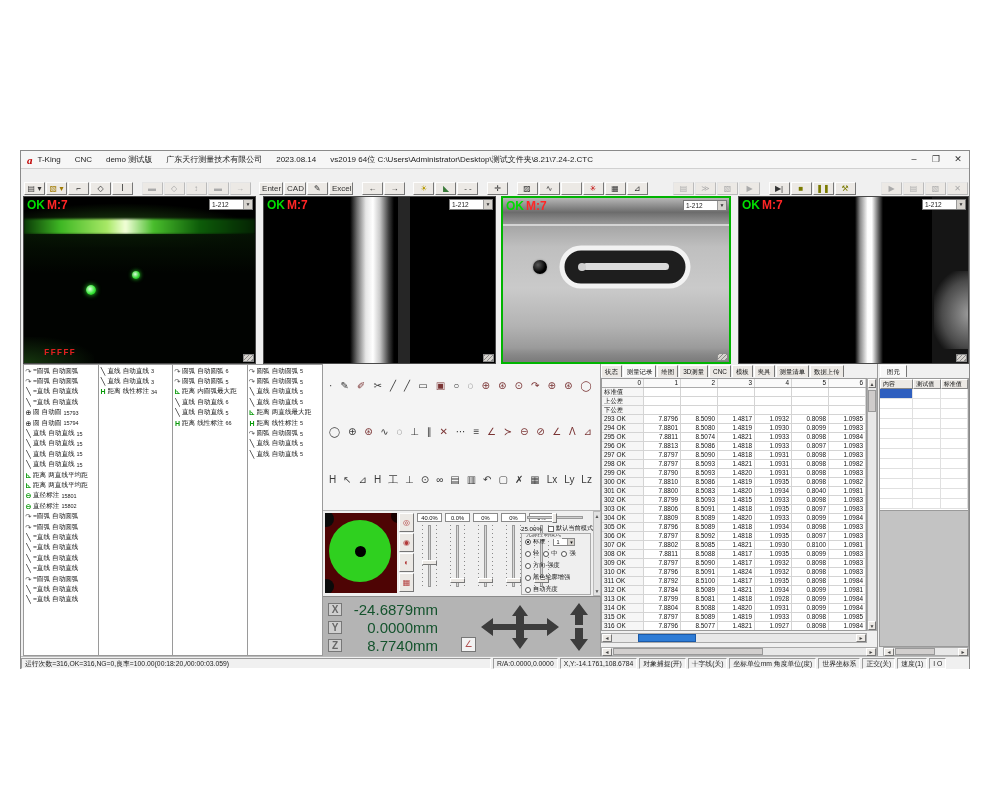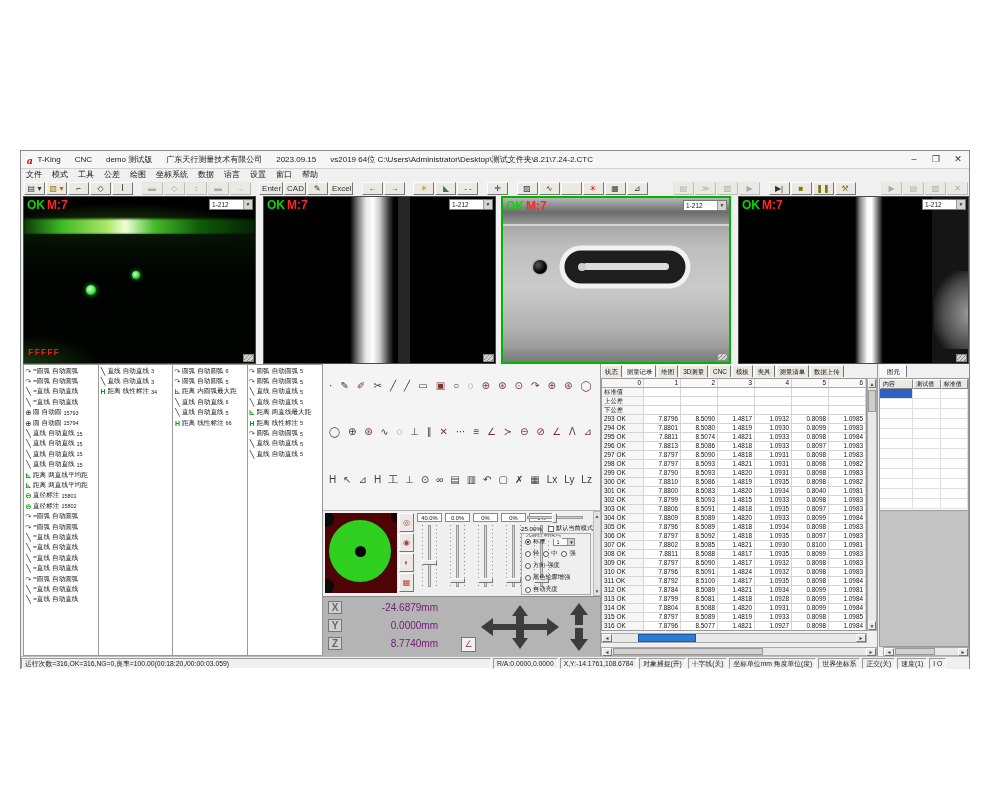--- a/index.html
+++ b/index.html
@@ -41,21 +41,21 @@
     border:1px solid #8a8a8a;background-image:repeating-linear-gradient(135deg,#8a8a8a 0 1px,transparent 1px 3px);}
   .art{position:absolute;}
   
   .c1-glow{left:0;top:6px;width:100%;height:44px;background:radial-gradient(ellipse at 42% 60%,rgba(70,160,40,.45),rgba(0,30,0,0) 70%);}
   .c1-band{left:0;top:22px;width:100%;height:15px;filter:blur(1.3px);
     background:linear-gradient(90deg,#0a3a06,#3fb824 16%,#a8e866 36%,#f2ffd8 44%,#49bd2c 56%,#0d5c09 76%,#042203);}
   .c1-dark{left:0;top:37px;width:100%;height:131px;background:linear-gradient(180deg,rgba(6,20,4,.9),#010301 30%);}
   .c1-dot1{left:62px;top:88px;width:10px;height:10px;border-radius:50%;background:radial-gradient(circle at 40% 40%,#e2ffe2,#38e838 55%,#0a7e0a);box-shadow:0 0 5px #2ae02a;}
   .c1-dot2{left:108px;top:74px;width:8px;height:8px;border-radius:50%;background:radial-gradient(circle at 40% 40%,#defade,#34d634 55%,#0a700a);box-shadow:0 0 4px #29d229;}
   .c1-corner{left:0;bottom:0;width:70px;height:26px;background:radial-gradient(ellipse at 0% 100%,rgba(60,150,40,.35),transparent 75%);}
-  .c1-fff{position:absolute;left:4px;bottom:5px;color:#dd2020;font:bold 9px "Liberation Mono","DejaVu Sans Mono",monospace;letter-spacing:1px;z-index:4;}
+  .c1-fff{position:absolute;left:20px;bottom:5px;color:#dd2020;font:bold 9px "Liberation Mono","DejaVu Sans Mono",monospace;letter-spacing:1px;z-index:4;}
   
   .c2-stripe{left:86px;top:0;width:44px;height:100%;
     background:linear-gradient(90deg,rgba(0,0,0,0),#6f6f6f 16%,#e6e6e6 36%,#ffffff 52%,#c9c9c9 68%,#3f3f3f 88%,rgba(0,0,0,0));}
   .c2-stripe2{left:134px;top:0;width:12px;height:100%;background:#262626;}
   
   .c3-top{left:0;top:0;width:100%;height:26px;background:linear-gradient(180deg,#b7b7b7,#6c6c6c 55%,#989898);}
   .c3-topline{left:0;top:26px;width:100%;height:2px;background:#e8e8e8;opacity:.7;}
   .c3-bot{left:0;bottom:0;width:100%;height:14px;background:linear-gradient(180deg,rgba(90,90,90,.0),#7c7c7c);}
   .c3-hole{left:30px;top:62px;width:14px;height:14px;border-radius:50%;background:radial-gradient(circle at 35% 35%,#5a5a5a,#000 60%);box-shadow:0 0 2px #777;}
   .c3-slot{left:56px;top:47px;}
@@ -114,21 +114,21 @@
   .rad{width:6px;height:6px;border:1px solid #555;border-radius:50%;background:#fff;margin-right:2px;flex:0 0 6px;position:relative;}
   .rad.sel::after{content:"";position:absolute;left:1px;top:1px;width:2px;height:2px;border-radius:50%;background:#000;}
   .mdd{margin-left:4px;width:22px;height:8px;background:#fff;border:1px solid #888;display:flex;font-size:5.5px;line-height:7px;}
   .mdd .v{flex:1;padding-left:2px;} .mdd .a{width:7px;background:#d6d3ce;border-left:1px solid #999;text-align:center;font-size:4.5px;}
   #modescroll{position:absolute;right:0;top:0;width:8px;height:85px;background:#e2e2e2;border:1px solid #bbb;font-size:5px;color:#555;text-align:center;}
   #modescroll .up{position:absolute;top:1px;left:0;right:0;} #modescroll .dn{position:absolute;bottom:1px;left:0;right:0;}
 
   #dro{position:absolute;left:0;top:232px;width:100%;height:60px;background:#b4b4b4;border-top:1px solid #8a8a8a;}
   .axisrow{position:absolute;left:5px;display:flex;align-items:center;}
   .axisrow .abox{width:14px;height:13px;background:#cfcfcf;border:1px solid #777;color:#666;font-weight:bold;font-size:10px;line-height:12px;text-align:center;}
-  .axisrow .aval{width:96px;text-align:right;font-size:10px;color:#701a75;}
+  .axisrow .aval{width:96px;text-align:right;font-size:15px;color:#14532d;}
   #diagbtn{position:absolute;left:138px;top:40px;width:15px;height:15px;background:#f2f2f2;border:1px solid #777;color:#b05050;font-size:9px;line-height:13px;text-align:center;}
   .jog{position:absolute;}
 
   
   #results{position:absolute;left:580px;top:0;width:276px;height:292px;background:#f0f0f0;}
   #rtabs{position:absolute;left:0;top:1px;width:100%;height:13px;display:flex;}
   .rtab{height:12px;padding:0 3px;font-size:6.4px;line-height:11px;color:#111;background:#ece9e5;
     border:1px solid;border-color:#fff #777 #777 #fff;border-bottom:none;margin-right:1px;white-space:nowrap;}
   .rtab.active{background:#f8f8f8;}
   #grid{position:absolute;left:0;top:14px;width:266px;height:253px;background:#fff;border:1px solid #9a9a9a;overflow:hidden;}
@@ -168,42 +168,29 @@
 <body>
 
 <div id="app">
 
   <div id="titlebar">
     <span class="logo">a</span>
     <span>T-King</span>
     <span>CNC</span>
     <span>demo 测试版</span>
     <span>广东天行测量技术有限公司</span>
-    <span>2023.09.15</span>
+    <span>2023.08.14</span>
     <span>vs2019 64位  C:\Users\Administrator\Desktop\测试文件夹\8.21\7.24-2.CTC</span>
     <div id="win-controls">
       <div>–</div>
       <div>❐</div>
       <div>✕</div>
     </div>
   </div>
 
-  <div id="menubar">
-      <div class="mi">文件</div>
-      <div class="mi">模式</div>
-      <div class="mi">工具</div>
-      <div class="mi">公差</div>
-      <div class="mi">绘图</div>
-      <div class="mi">坐标系统</div>
-      <div class="mi">数据</div>
-      <div class="mi">语言</div>
-      <div class="mi">设置</div>
-      <div class="mi">窗口</div>
-      <div class="mi">帮助</div>
-    </div>
 
   <div id="toolbar">
       <div class="tbtn">▤ ▾</div>
       <div class="tbtn" style="color: rgb(160, 122, 0);">▧ ▾</div>
       <div class="tbtn">⌐</div>
       <div class="tbtn">◇</div>
       <div class="tbtn">Ⅰ</div>
       <div class="tsep"></div>
       <div class="tbtn dis">▬</div>
       <div class="tbtn dis">◇</div>

